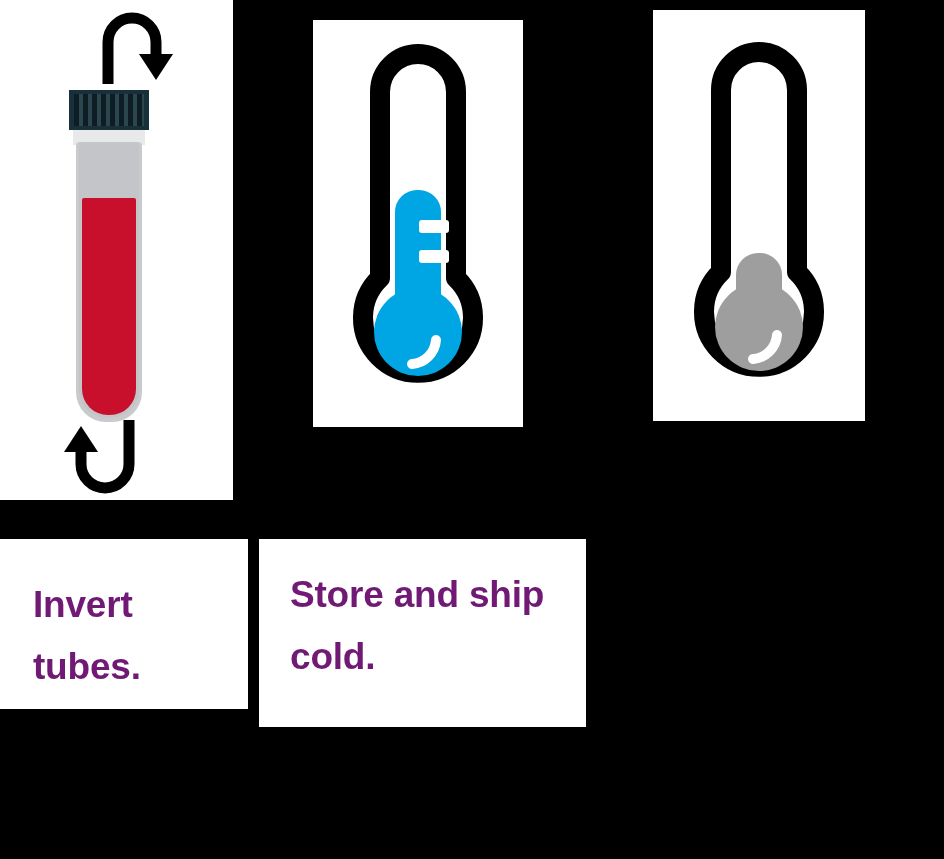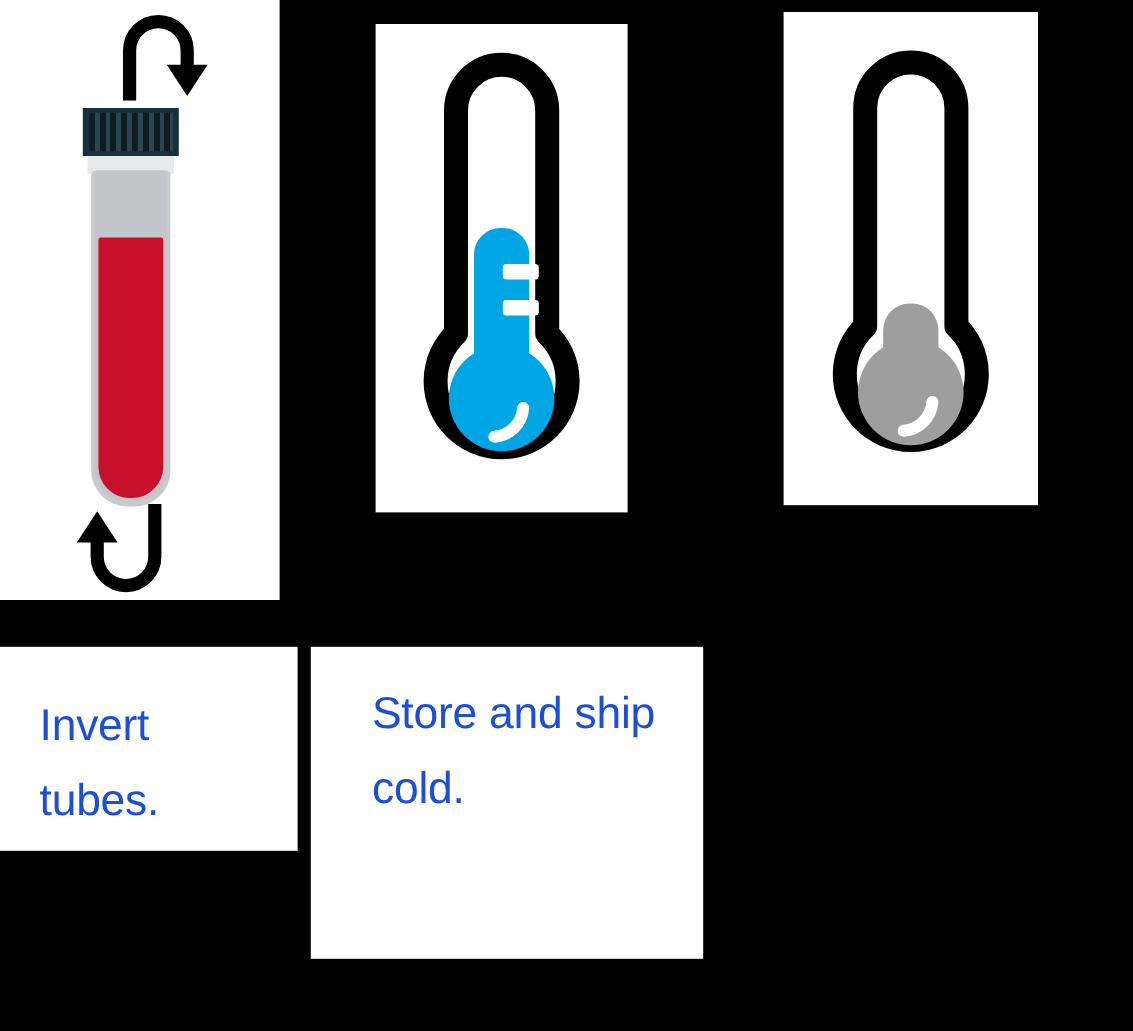--- a/index.html
+++ b/index.html
@@ -24,37 +24,37 @@
     position: absolute;
     background: #ffffff;
     box-sizing: border-box;
   }
 
   
   .text-panel {
     position: absolute;
     background: #ffffff;
     box-sizing: border-box;
-    color: #1d4ed8;
+    color: #701a75;
     font-family: "Liberation Sans", sans-serif;
     font-size: 37px;
     line-height: 62px;
-    font-weight: 400;
+    font-weight: 700;
     letter-spacing: -0.2px;
     overflow: hidden;
   }
   .text-panel .caption-text {
     display: block;
     white-space: pre-line;
   }
 
   #panel-text-invert  { left: 0px;   top: 539px; width: 248px; height: 170px; }
   #panel-text-invert .caption-text { padding: 35px 0 0 33px; }
 
-  #panel-text-cold    { left: 259px; top: 539px; width: 327px; height: 260px; padding-left: 20px; }
+  #panel-text-cold    { left: 259px; top: 539px; width: 327px; height: 188px; }
   #panel-text-cold .caption-text { padding: 25px 0 0 31px; }
 
   #panel-text-frozen  { left: 586px; top: 531px; width: 358px; height: 328px; }
   #panel-text-frozen .caption-text { padding: 32px 0 0 35px; }
 
   
   #panel-img-tube  { left: 0px;   top: 0px;  width: 233px; height: 500px; }
   #panel-img-cold  { left: 313px; top: 20px; width: 210px; height: 407px; }
   #panel-img-froze { left: 653px; top: 10px; width: 212px; height: 411px; }
 

